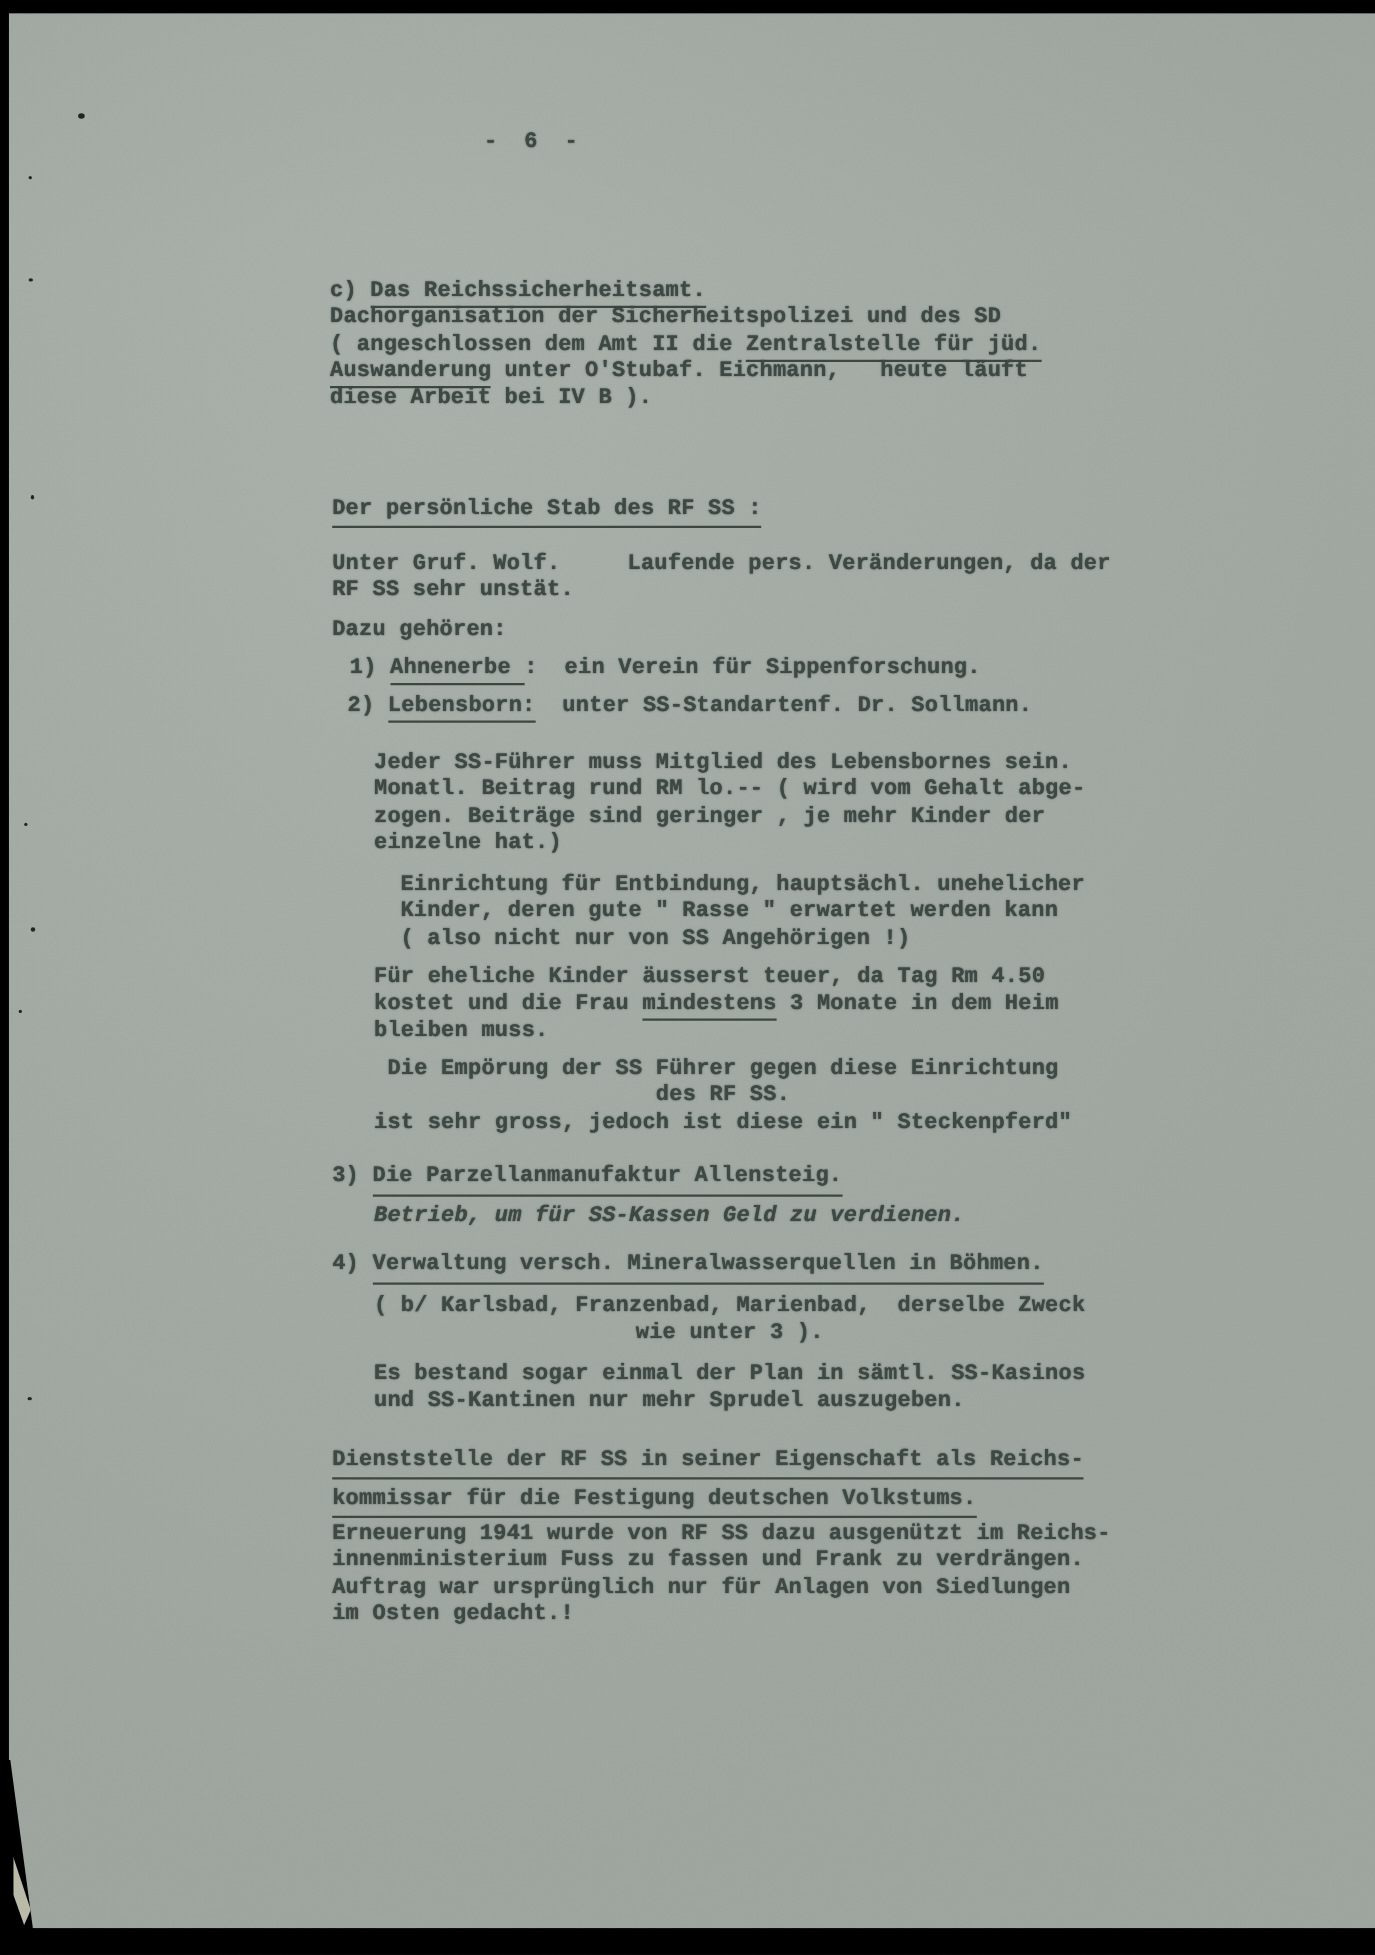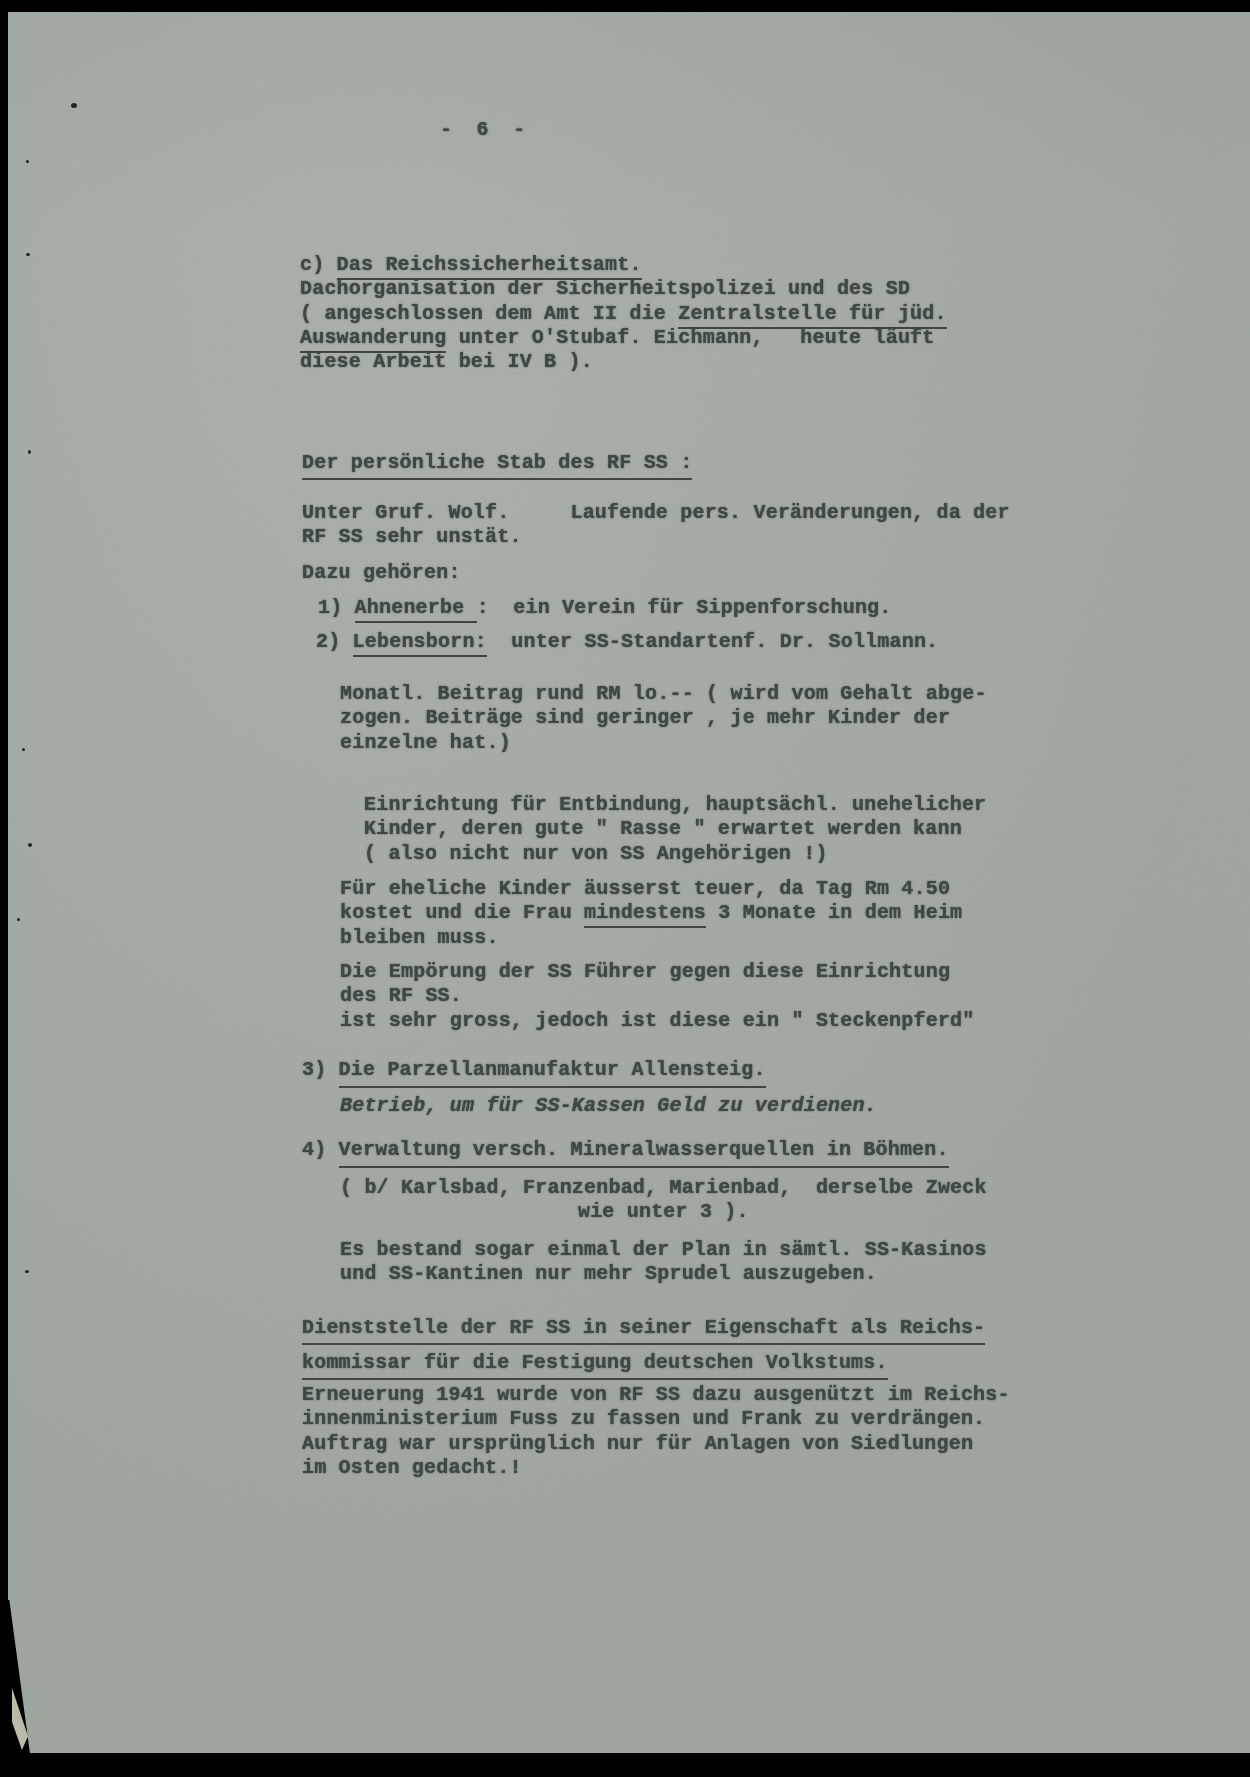--- a/index.html
+++ b/index.html
@@ -50,21 +50,21 @@
   .b-c{top:253px;left:300px;}
   .b-stab-h{top:451px;left:302px;}
   .b-stab-h .u{padding-bottom:4px;}
   .b-stab-p{top:501px;left:302px;}
   .b-dazu{top:561px;left:302px;}
   .b-i1{top:596px;left:302px;margin-left:16px;}
   .b-i2{top:630px;left:302px;margin-left:14px;}
   .b-lp1{top:682px;left:340px;}
   .b-lp2{top:793px;left:340px;margin-left:24px;}
   .b-lp3{top:877px;left:340px;}
-  .b-lp4{top:960px;left:340px;}
+  .b-lp4{top:960px;left:340px;text-align:center;}
   .b-i3{top:1058px;left:302px;}
   .b-i3 .u,.b-i4 .u{padding-bottom:5px;}
   .b-i3p{top:1094px;left:340px;font-style:italic;}
   .b-i4{top:1138px;left:302px;}
   .b-i4p1{top:1176px;left:340px;text-align:center;}
   .b-i4p2{top:1238px;left:340px;}
   .b-dh{top:1310px;left:302px;line-height:35px;}
   .b-dh .u{padding-bottom:4px;}
   .b-fp{top:1383px;left:302px;}
 </style>
@@ -83,21 +83,21 @@
   </svg>
 
   <div class="txt pageno">-  6  -</div>
 
   <div class="txt b-c hang"><div class="line"><span>c) </span><span class="u">Das Reichssicherheitsamt.</span></div><div class="line"><span>Dachorganisation der Sicherheitspolizei und des SD</span></div><div class="line"><span>( angeschlossen dem Amt II die </span><span class="u">Zentralstelle für jüd.</span></div><div class="line"><span class="u">Auswanderung</span><span> unter O'Stubaf. Eichmann,   heute läuft</span></div><div class="line"><span>diese Arbeit bei IV B ).</span></div></div>
   <div class="txt b-stab-h"><div class="line"><span class="u">Der persönliche Stab des RF SS :</span></div></div>
   <div class="txt b-stab-p"><div class="line"><span>Unter Gruf. Wolf.     Laufende pers. Veränderungen, da der</span></div><div class="line"><span>RF SS sehr unstät.</span></div></div>
   <div class="txt b-dazu"><div class="line"><span>Dazu gehören:</span></div></div>
   <div class="txt b-i1 hang"><div class="line"><span>1) </span><span class="u">Ahnenerbe </span><span>:  ein Verein für Sippenforschung.</span></div></div>
   <div class="txt b-i2 hang"><div class="line"><span>2) </span><span class="u">Lebensborn:</span><span>  unter SS-Standartenf. Dr. Sollmann.</span></div></div>
-  <div class="txt b-lp1"><div class="line"><span>Monatl. Beitrag rund RM lo.-- ( wird vom Gehalt abge-</span></div><div class="line"><span>zogen. Beiträge sind geringer , je mehr Kinder der</span></div><div class="line"><span>einzelne hat.)</span></div></div>
+  <div class="txt b-lp1"><div class="line"><span>Jeder SS-Führer muss Mitglied des Lebensbornes sein.</span></div><div class="line"><span>Monatl. Beitrag rund RM lo.-- ( wird vom Gehalt abge-</span></div><div class="line"><span>zogen. Beiträge sind geringer , je mehr Kinder der</span></div><div class="line"><span>einzelne hat.)</span></div></div>
   <div class="txt b-lp2"><div class="line"><span>Einrichtung für Entbindung, hauptsächl. unehelicher</span></div><div class="line"><span>Kinder, deren gute " Rasse " erwartet werden kann</span></div><div class="line"><span>( also nicht nur von SS Angehörigen !)</span></div></div>
   <div class="txt b-lp3"><div class="line"><span>Für eheliche Kinder äusserst teuer, da Tag Rm 4.50</span></div><div class="line"><span>kostet und die Frau </span><span class="u">mindestens</span><span> 3 Monate in dem Heim</span></div><div class="line"><span>bleiben muss.</span></div></div>
   <div class="txt b-lp4"><div class="line"><span>Die Empörung der SS Führer gegen diese Einrichtung</span></div><div class="line"><span>des RF SS.</span></div><div class="line"><span>ist sehr gross, jedoch ist diese ein " Steckenpferd"</span></div></div>
   <div class="txt b-i3 hang"><div class="line"><span>3) </span><span class="u">Die Parzellanmanufaktur Allensteig.</span></div></div>
   <div class="txt b-i3p"><div class="line"><span>Betrieb, um für SS-Kassen Geld zu verdienen.</span></div></div>
   <div class="txt b-i4 hang"><div class="line"><span>4) </span><span class="u">Verwaltung versch. Mineralwasserquellen in Böhmen.</span></div></div>
   <div class="txt b-i4p1"><div class="line"><span>( b/ Karlsbad, Franzenbad, Marienbad,  derselbe Zweck</span></div><div class="line"><span>wie unter 3 ).</span></div></div>
   <div class="txt b-i4p2"><div class="line"><span>Es bestand sogar einmal der Plan in sämtl. SS-Kasinos</span></div><div class="line"><span>und SS-Kantinen nur mehr Sprudel auszugeben.</span></div></div>
   <div class="txt b-dh"><div class="line"><span class="u">Dienststelle der RF SS in seiner Eigenschaft als Reichs-</span></div><div class="line"><span class="u">kommissar für die Festigung deutschen Volkstums.</span></div></div>
   <div class="txt b-fp"><div class="line"><span>Erneuerung 1941 wurde von RF SS dazu ausgenützt im Reichs-</span></div><div class="line"><span>innenministerium Fuss zu fassen und Frank zu verdrängen.</span></div><div class="line"><span>Auftrag war ursprünglich nur für Anlagen von Siedlungen</span></div><div class="line"><span>im Osten gedacht.!</span></div></div>

